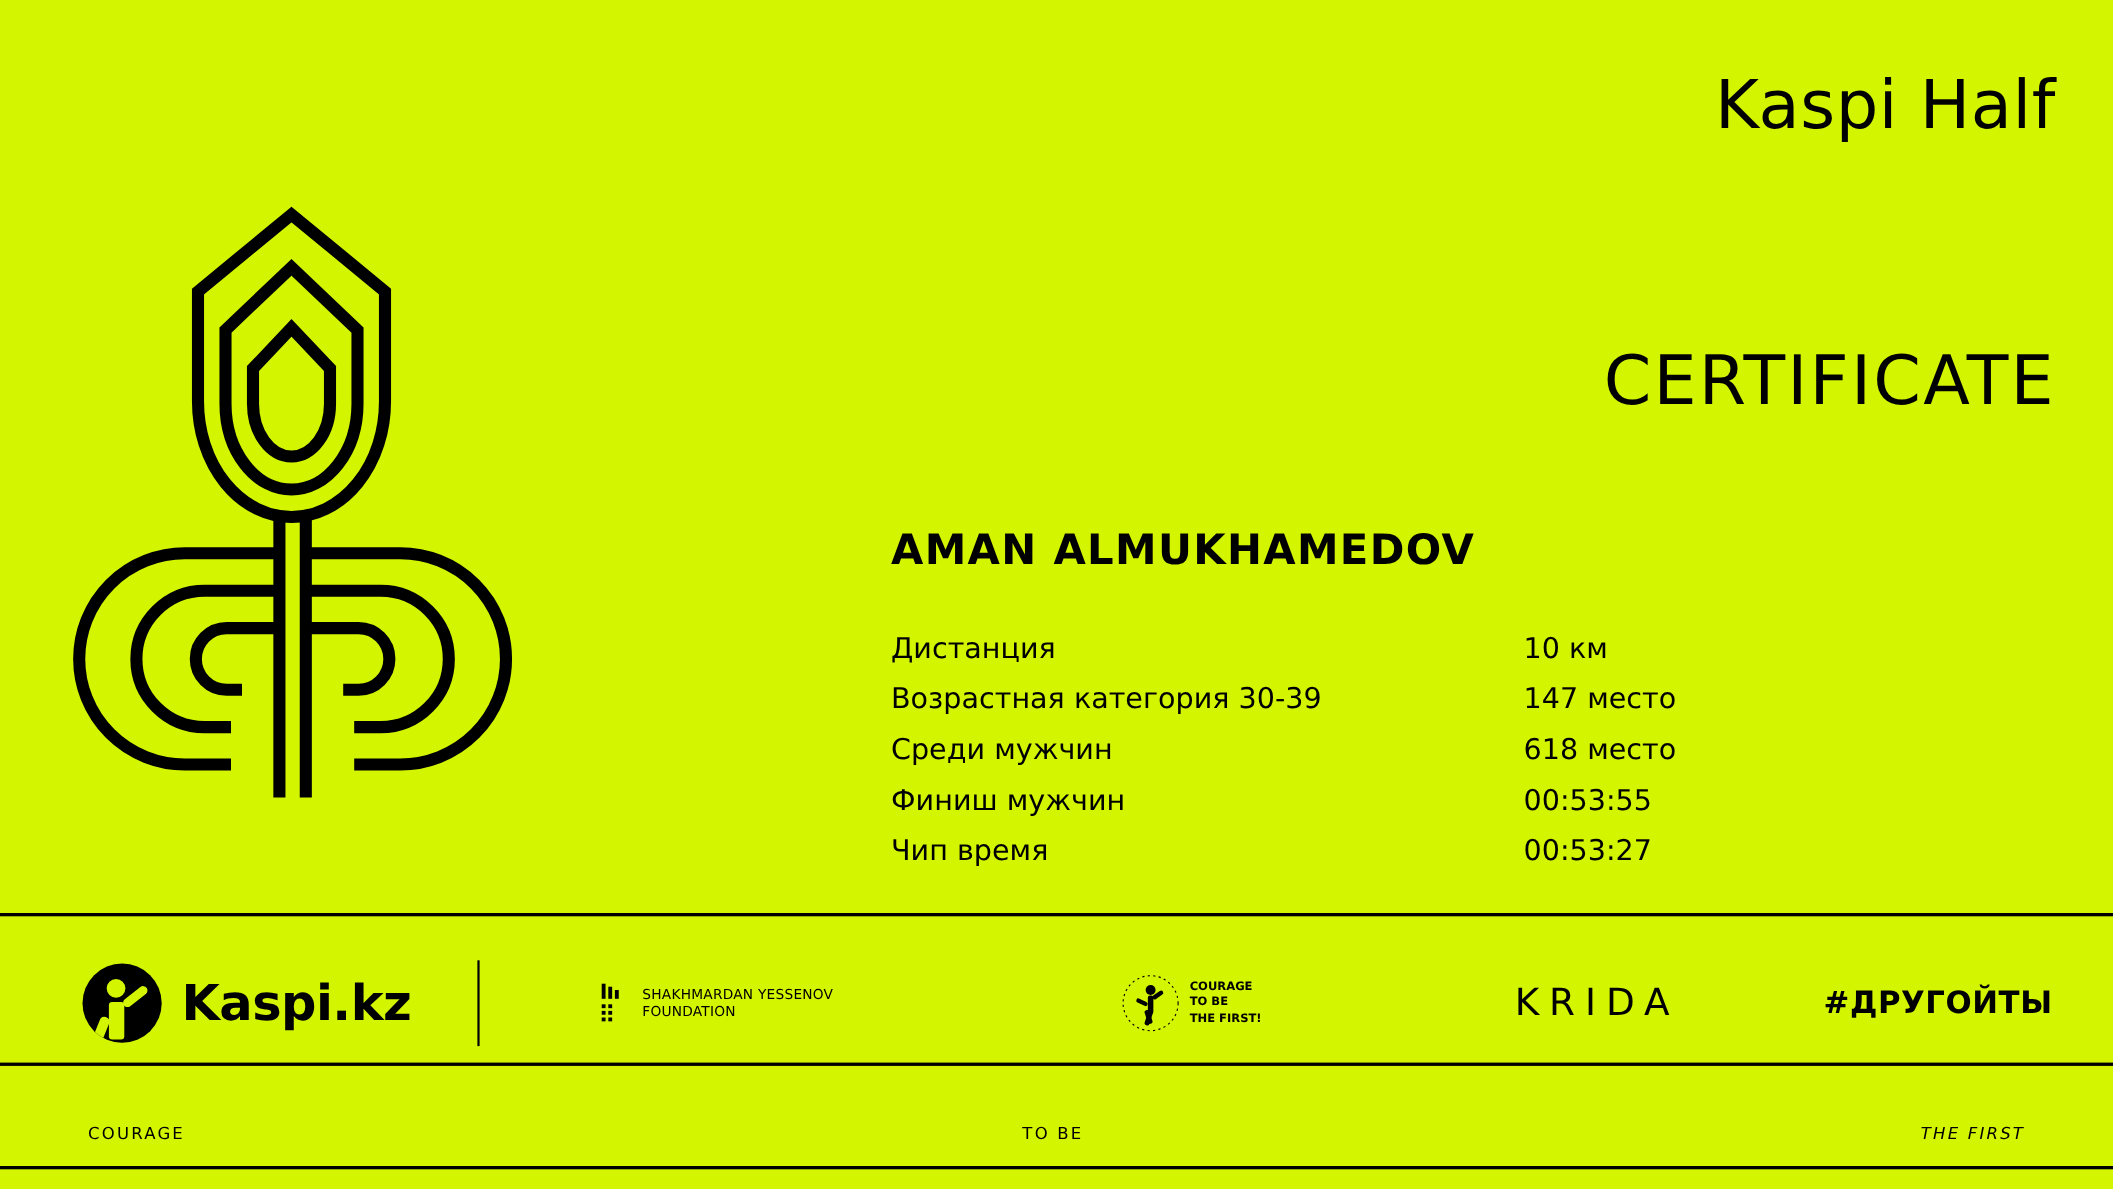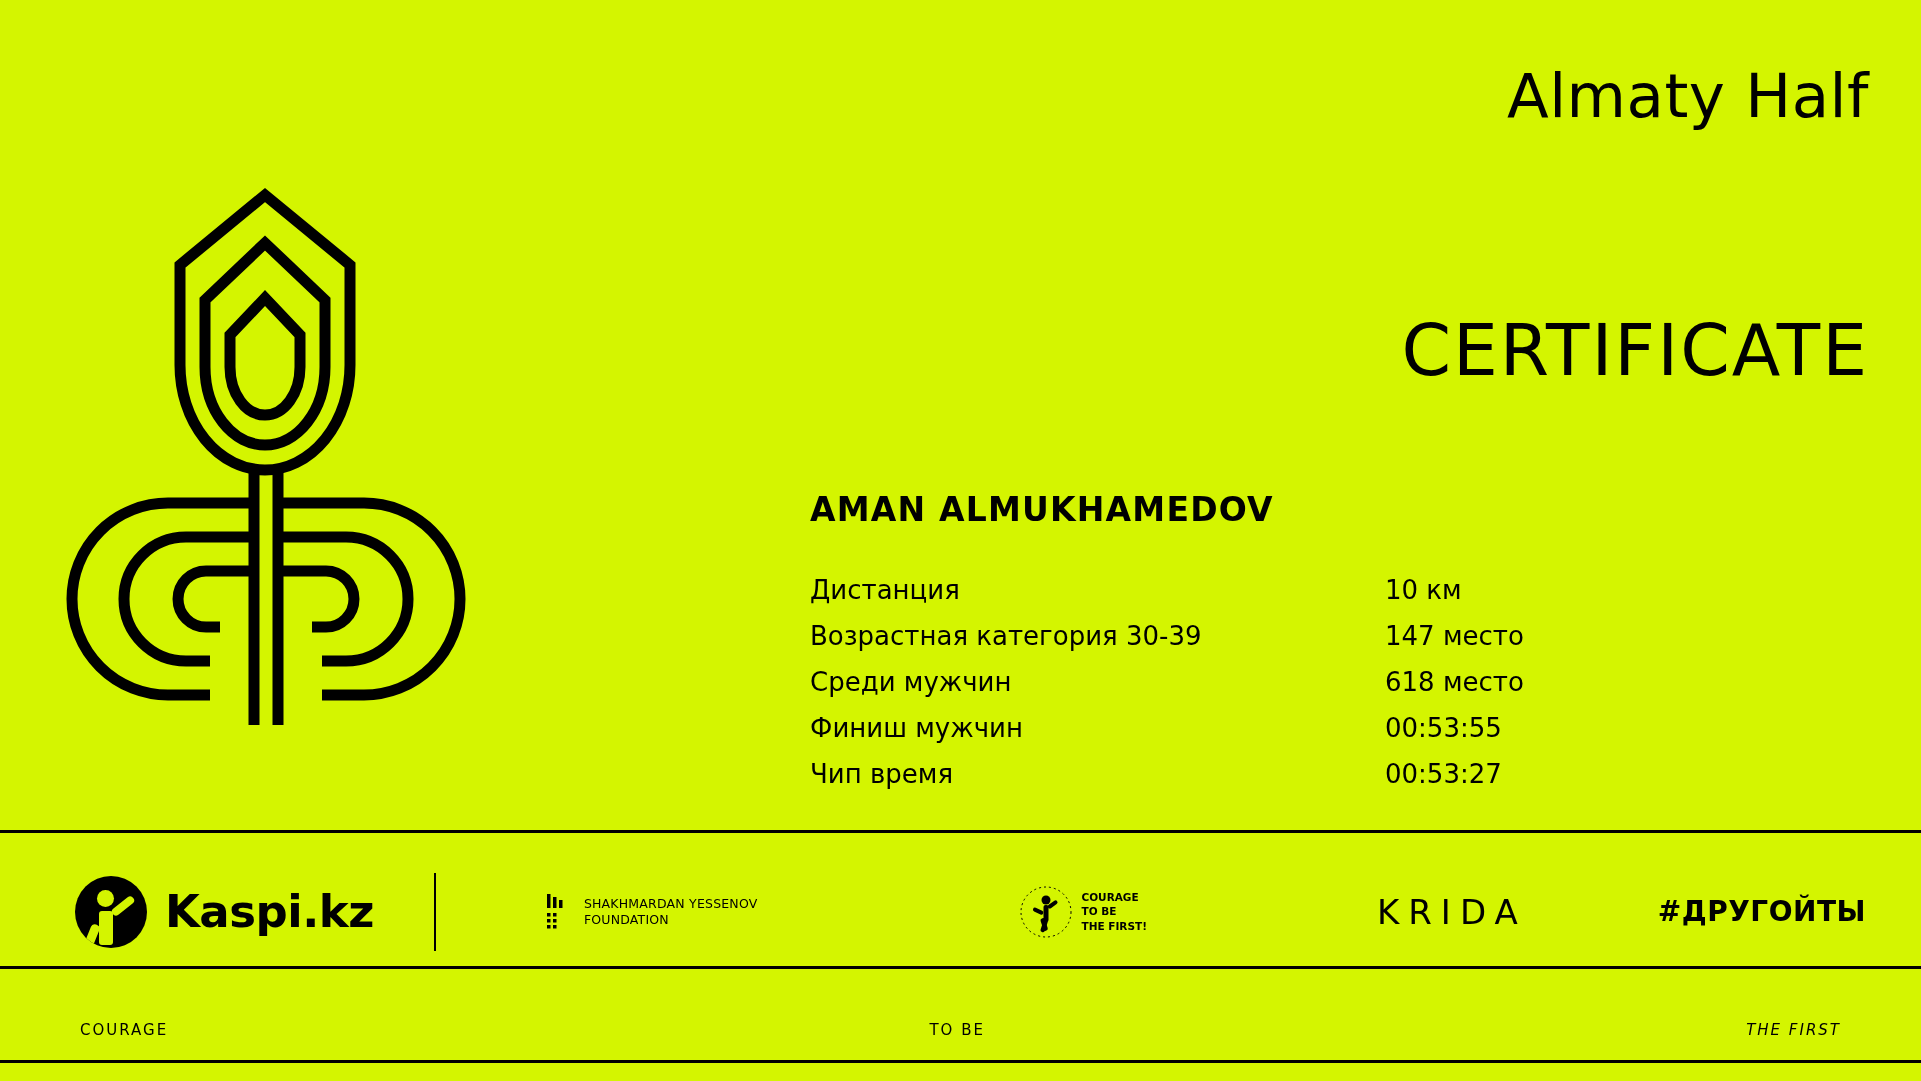--- a/index.html
+++ b/index.html
@@ -44,36 +44,35 @@
     letter-spacing: 0.5px;
     font-weight: 400;
     font-family: "DejaVu Sans", sans-serif;
   }
   .cert-word {
     position: absolute;
     right: 52px;
     top: 315px;
     width: 1000px;
     text-align: right;
-    font-size: 71px;
+    font-size: 62px;
     letter-spacing: 2px;
     font-weight: 400;
     font-family: "DejaVu Sans", sans-serif;
     line-height: 1;
   }
 
   .athlete {
     position: absolute;
     left: 810px;
     top: 478px;
-    font-size: 33px;
+    font-size: 38px;
     font-weight: bold;
     letter-spacing: 1.2px;
     font-family: "DejaVu Sans", sans-serif;
-    margin-top: 12px;
   }
 
   .results {
     position: absolute;
     left: 810px;
     top: 575px;
     width: 810px;
     font-size: 26px;
     font-family: "DejaVu Sans", sans-serif;
   }
@@ -266,21 +265,21 @@
       <path d="M194 372 H126 a62 62 0 0 0 0 124 H150"></path>
       <path d="M194 406 H146 a28 28 0 0 0 0 56 H160"></path>
 
       <path d="M218 338 H304 a96 96 0 0 1 0 192 H262"></path>
       <path d="M218 372 H286 a62 62 0 0 1 0 124 H262"></path>
       <path d="M218 406 H266 a28 28 0 0 1 0 56 H252"></path>
     </svg>
   </div>
 
   <div class="event-title">
-    <div>Almaty Half</div>
+    <div>Kaspi Half</div>
   </div>
 
   <div class="cert-word">CERTIFICATE</div>
 
   <div class="athlete">AMAN ALMUKHAMEDOV</div>
 
   <div class="results">
     <div class="row">
       <div class="label">Дистанция</div>
       <div class="value">10 км</div>

